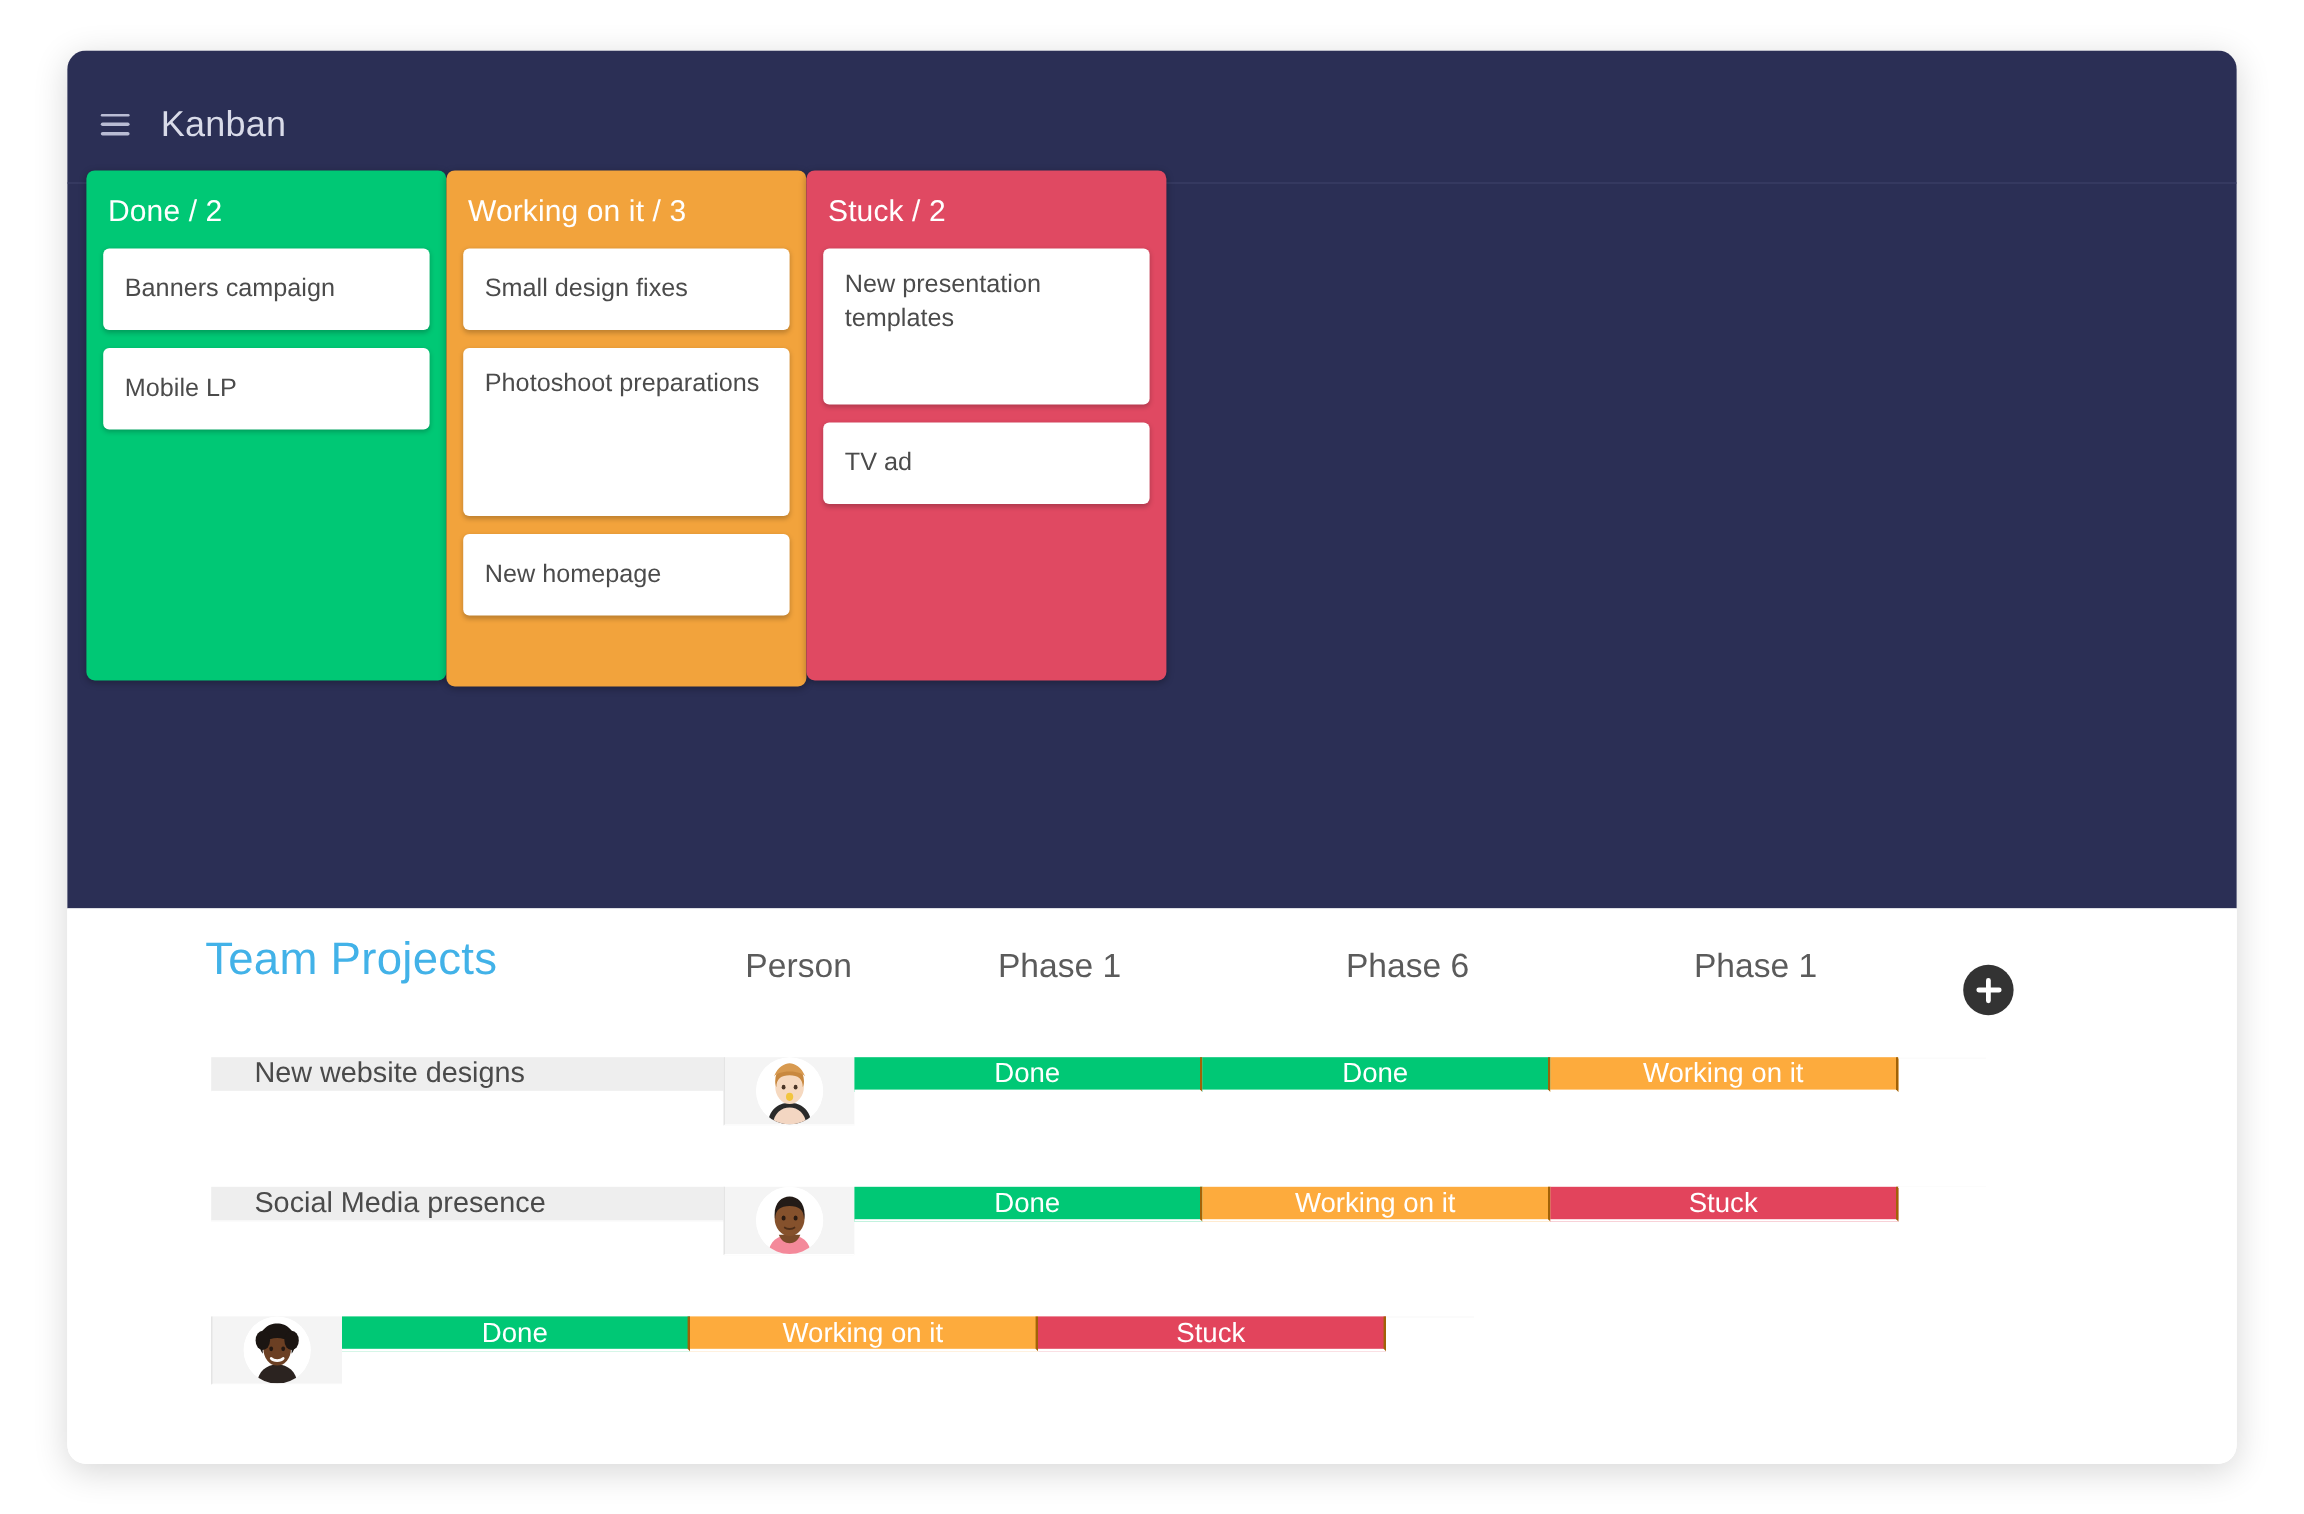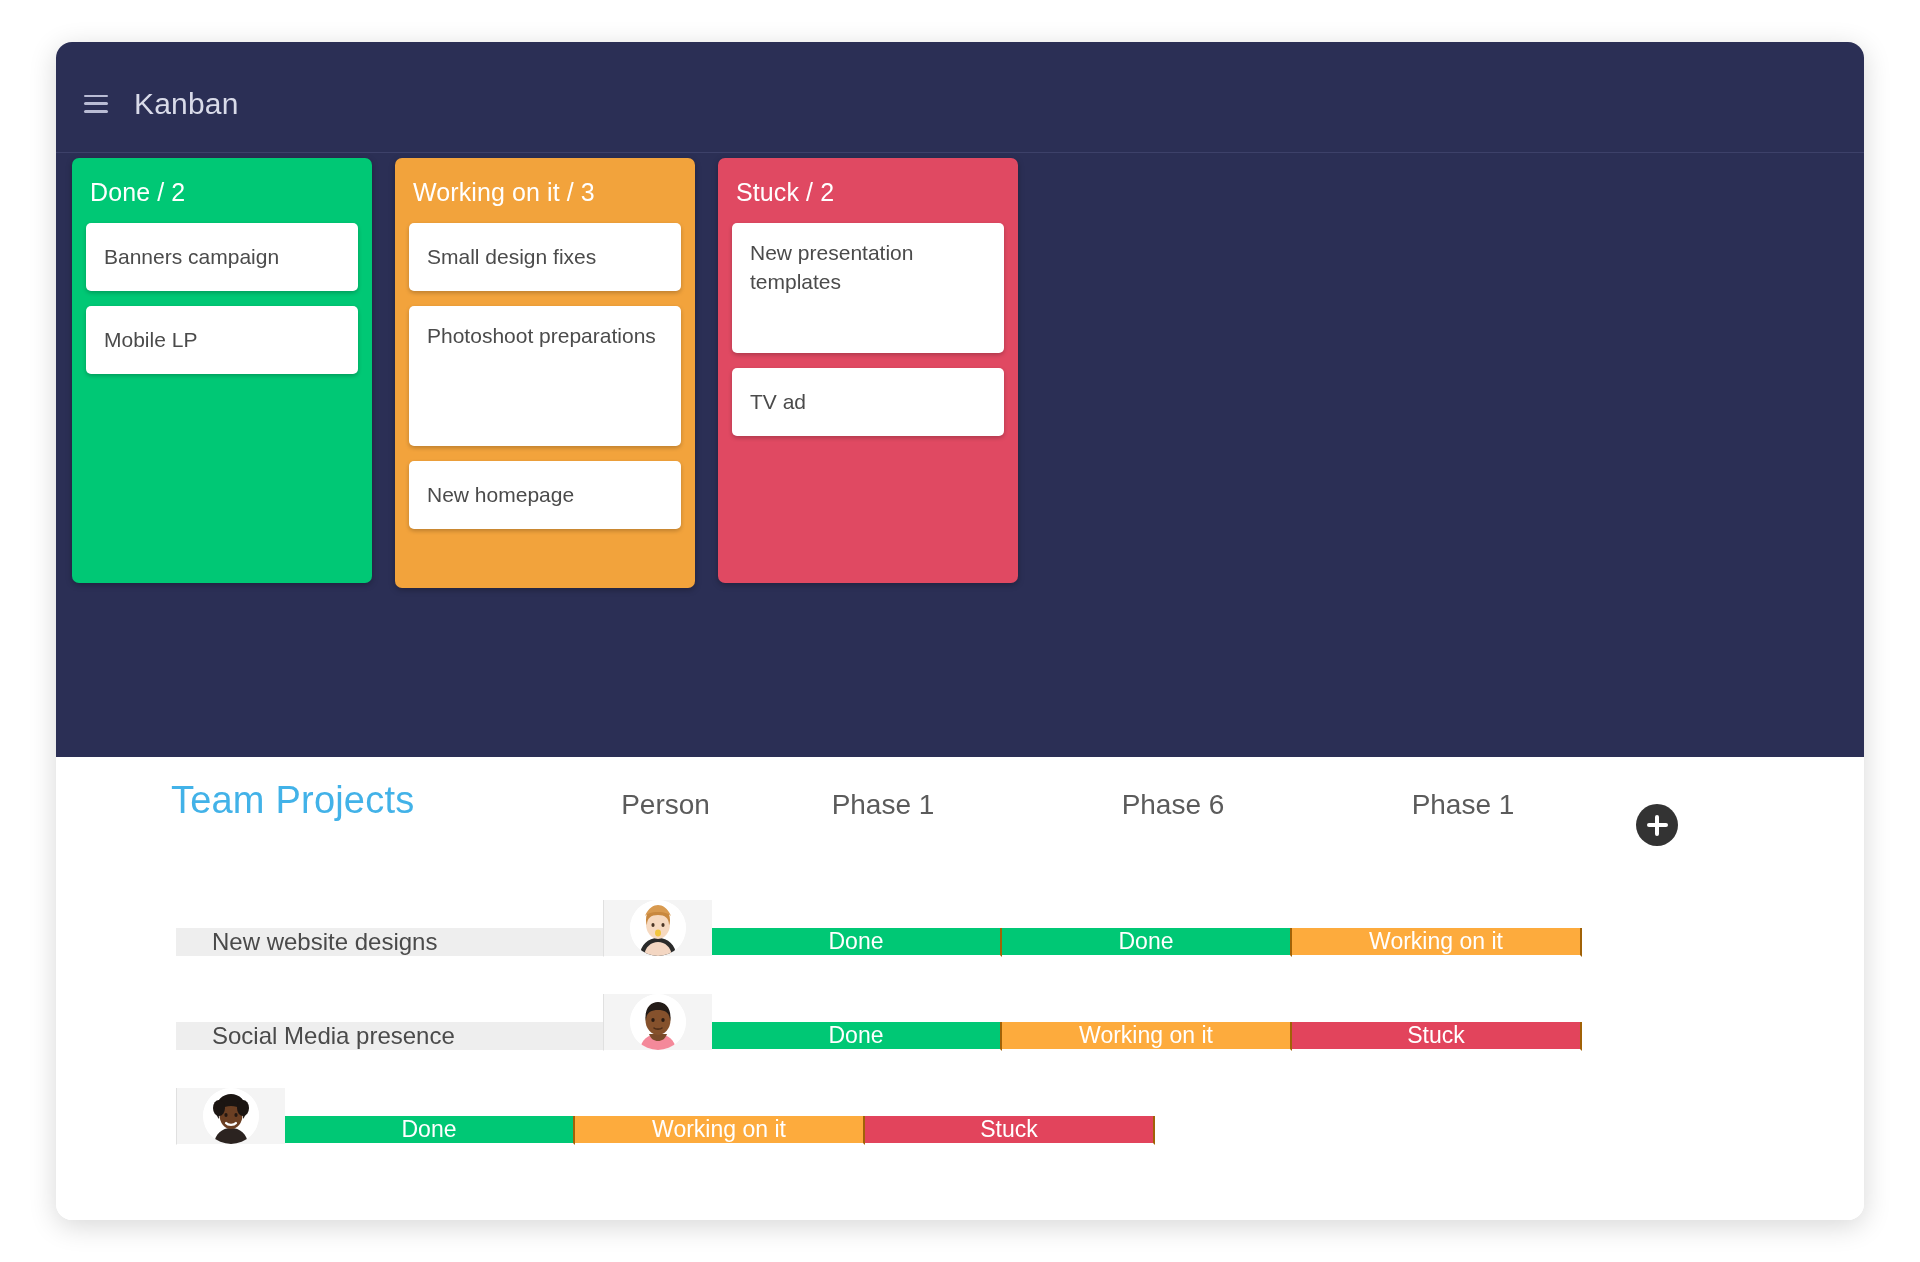--- a/index.html
+++ b/index.html
@@ -67,23 +67,22 @@
   #kanban-title {
     color: #d9dbe9;
     font-size: 30px;
     letter-spacing: 0.2px;
     font-weight: 400;
   }
 
   #kanban-columns {
     position: absolute;
     left: 16px;
-    top: 116px;
-    display: flex;
-    gap: 23px;
+    top: 100px;
+    display: flex;
   }
   .kanban-column {
     width: 300px;
     border-radius: 7px;
     padding: 14px 14px 0 14px;
     box-sizing: border-box;
     box-shadow: 0 2px 6px rgba(0,0,0,0.28);
   }
   .kanban-column.col-done    { background: #00c875; height: 425px; }
   .kanban-column.col-working { background: #f2a33c; height: 430px; }
@@ -176,22 +175,23 @@
 
   #table-body {
     position: absolute;
     left: 110px;
     top: 108px;
     width: 1560px;
   }
   .table-row {
     display: flex;
     height: 92px;
-    align-items: flex-end;
+    align-items: flex-start;
     margin-bottom: 2px;
+    margin-top: 16px;
   }
   .row-accent {
     width: 10px;
     background: #0aa2f0;
     flex: none;
   }
   .cell-name {
     width: 427px;
     background: #eeeeee;
     display: flex;

